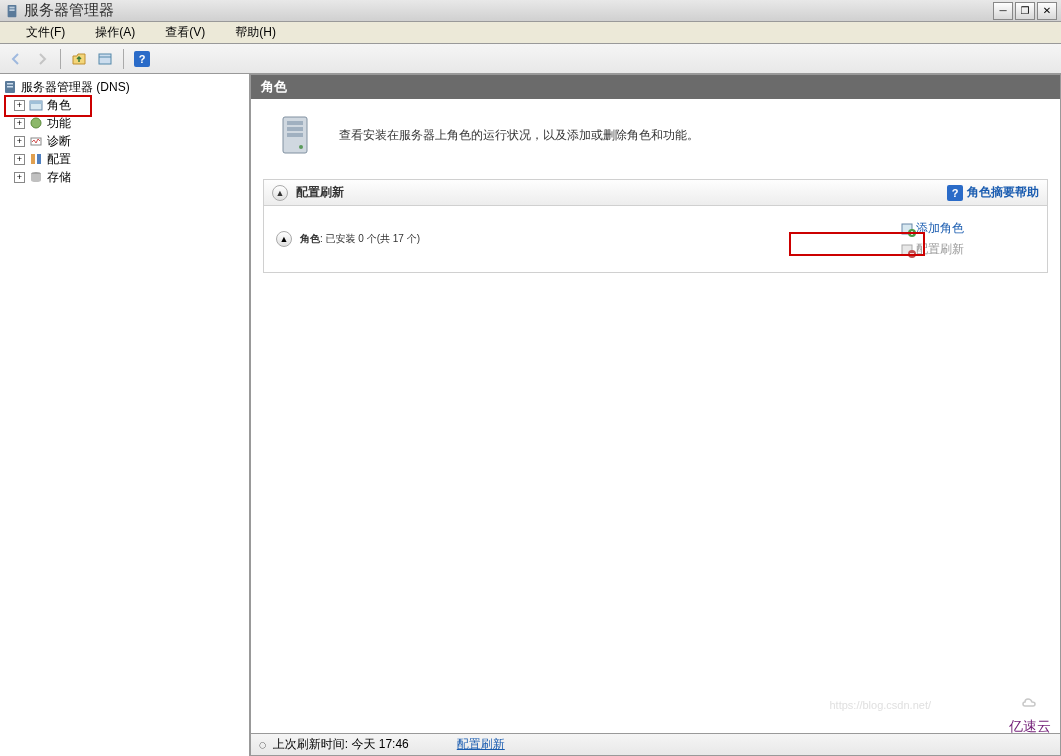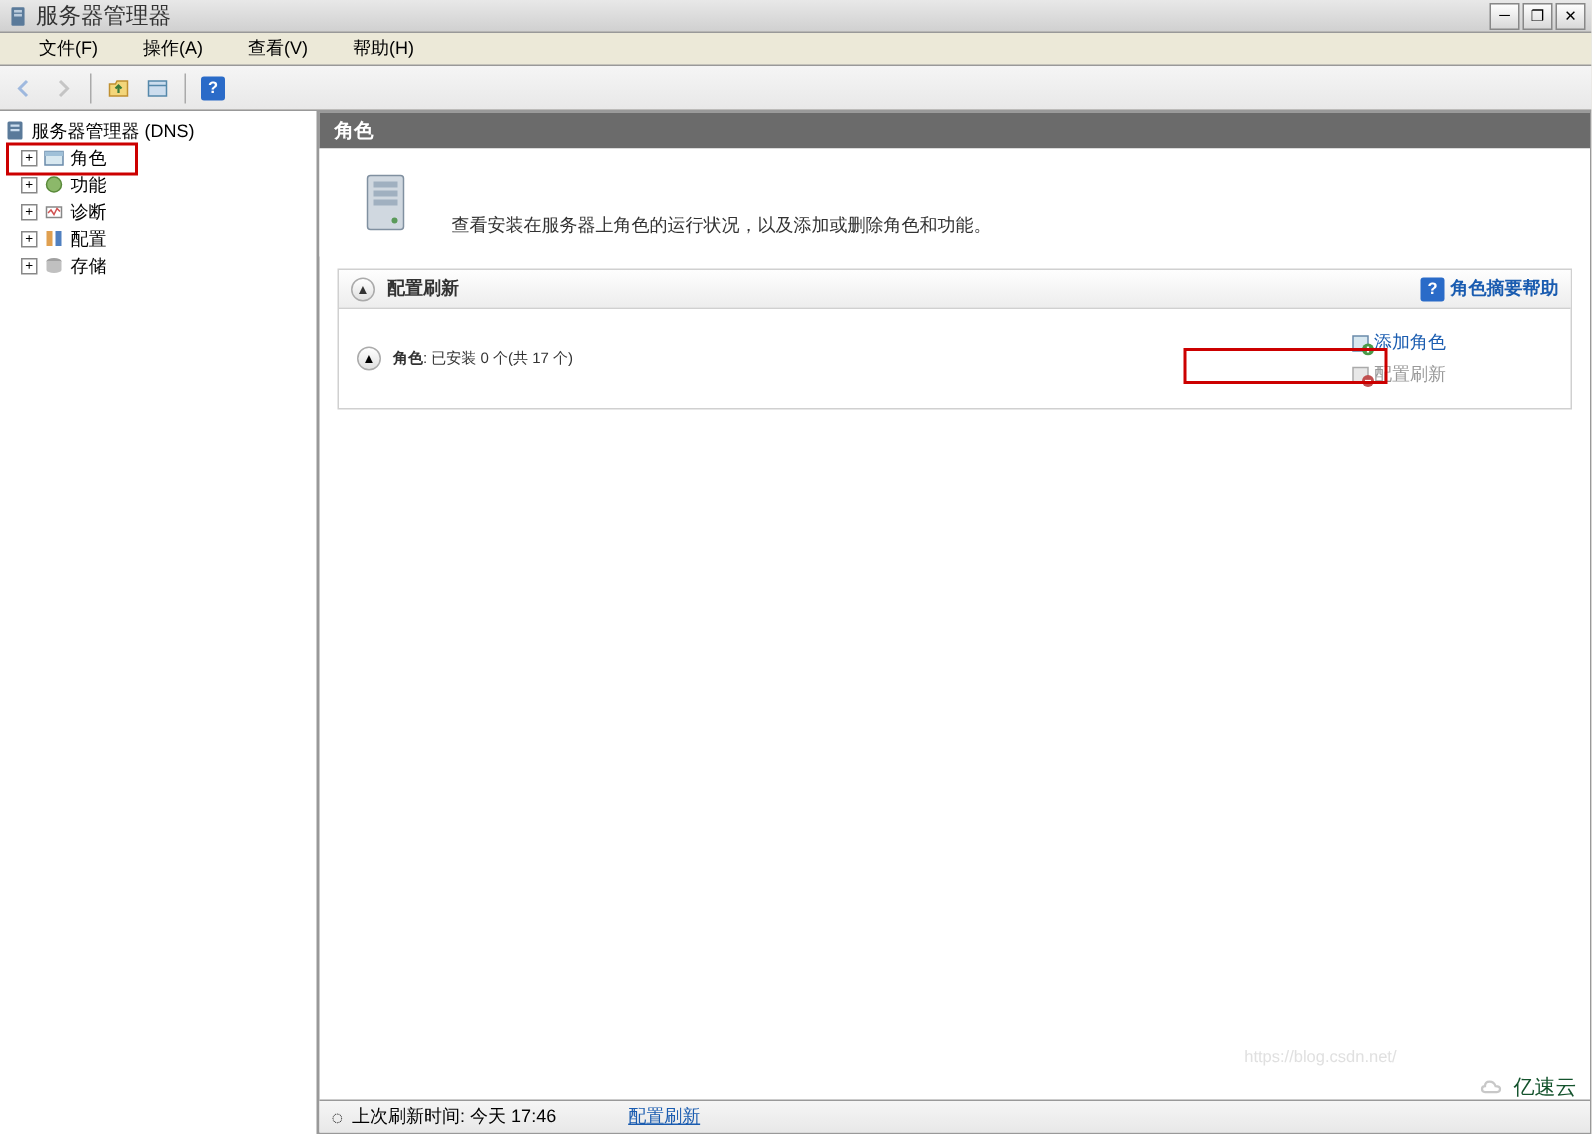--- a/index.html
+++ b/index.html
@@ -15,33 +15,33 @@
     .menubar { height: 22px; background: #ece9d8; display: flex; align-items: center; padding: 0 4px; border-bottom: 1px solid #999; }
     .menu-item { padding: 2px 8px; cursor: pointer; margin-left: 14px; }
     
     .toolbar { height: 30px; background: linear-gradient(to bottom, #f5f5f5, #e8e8e8); display: flex; align-items: center; padding: 0 4px; border-bottom: 1px solid #999; gap: 2px; }
     .tool-btn { width: 24px; height: 24px; background: transparent; border: 1px solid transparent; display: flex; align-items: center; justify-content: center; cursor: pointer; border-radius: 2px; }
     .tool-btn.disabled { opacity: 0.4; cursor: default; }
     .tool-sep { width: 1px; height: 20px; background: #aaa; margin: 0 4px; }
     
     .main-area { display: flex; height: calc(100% - 74px); }
     
-    .tree-panel { width: 212px; background: #fff; border-right: 1px solid #999; padding: 4px 2px; overflow: auto; }
+    .tree-panel { width: 250px; background: #fff; border-right: 1px solid #999; padding: 4px 2px; overflow: auto; }
     .tree-item { display: flex; align-items: center; padding: 1px 0; cursor: pointer; white-space: nowrap; font-size: 12px; line-height: 16px; }
     .tree-expander { width: 11px; height: 11px; border: 1px solid #888; display: flex; align-items: center; justify-content: center; font-size: 9px; margin-right: 3px; background: #fff; line-height: 9px; }
     .tree-indent { width: 12px; }
     .tree-icon { width: 16px; height: 16px; margin-right: 3px; display: inline-flex; align-items: center; justify-content: center; }
     .tree-label { color: #000; }
     .red-box { border: 2px solid #c00; position: absolute; pointer-events: none; }
     
     .content-panel { flex: 1; background: #fff; display: flex; flex-direction: column; border: 1px solid #999; margin: 0; }
     
     .ribbon-header { height: 24px; background: #6b6b6b; color: #fff; display: flex; align-items: center; padding: 0 10px; font-size: 13px; font-weight: bold; }
     
-    .desc-section { display: flex; align-items: flex-end; padding: 12px 20px; background: #fff; gap: 20px; }
+    .desc-section { display: flex; align-items: center; padding: 12px 20px; background: #fff; gap: 20px; }
     .server-icon { width: 48px; height: 48px; }
     .desc-text { font-size: 12px; color: #333; }
     
     .summary-section { margin: 8px 12px; border: 1px solid #d0d0d0; }
     .summary-header { height: 26px; background: linear-gradient(to bottom, #fefefe, #ededed); border-bottom: 1px solid #d0d0d0; display: flex; align-items: center; padding: 0 8px; font-size: 12px; font-weight: bold; color: #333; }
     .collapse-btn { width: 16px; height: 16px; border: 1px solid #aaa; border-radius: 8px; display: flex; align-items: center; justify-content: center; margin-right: 8px; background: linear-gradient(to bottom, #fff, #e0e0e0); font-size: 9px; cursor: pointer; }
     .summary-header-right { margin-left: auto; display: flex; align-items: center; gap: 4px; }
     .help-icon { width: 16px; height: 16px; background: #2a6bc8; color: #fff; border-radius: 2px; display: flex; align-items: center; justify-content: center; font-size: 11px; font-weight: bold; }
     .help-link { color: #1a5cb0; cursor: pointer; }
     
@@ -53,21 +53,21 @@
     .summary-right { width: 135px; }
     .action-link { display: flex; align-items: center; gap: 0; padding: 2px 0; cursor: pointer; font-size: 12px; }
     .action-link .li-icon { width: 16px; height: 16px; display: flex; align-items: center; justify-content: center; }
     .action-link.enabled { color: #1a5cb0; }
     .action-link.disabled { color: #999; cursor: default; }
     
     .statusbar { height: 22px; background: linear-gradient(to bottom, #f5f5f5, #e8e8e8); border-top: 1px solid #999; display: flex; align-items: center; padding: 0 8px; gap: 6px; font-size: 12px; }
     .status-icon { font-size: 13px; }
     .status-link { color: #1a5cb0; cursor: pointer; text-decoration: underline; margin-left: 4px; padding-left: 38px; }
     
-    .watermark { position: absolute; right: 10px; bottom: 20px; color: #14532d; font-size: 14px; display: flex; align-items: flex-start; gap: 4px; pointer-events: none; }
+    .watermark { position: absolute; right: 10px; bottom: 20px; color: #701a75; font-size: 14px; display: flex; align-items: center; gap: 4px; pointer-events: none; flex-direction: column; }
     .watermark2 { position: absolute; right: 130px; bottom: 45px; color: #e0e0e0; font-size: 11px; pointer-events: none; }
   </style>
 </head>
 <body>
 
 <div class="titlebar">
   <span class="titlebar-icon">
     <svg viewBox="0 0 16 16">
         <rect x="3" y="1" width="10" height="14" fill="#5a7a9a" rx="1"></rect>
         <rect x="5" y="3" width="6" height="2" fill="#bcd"></rect>

